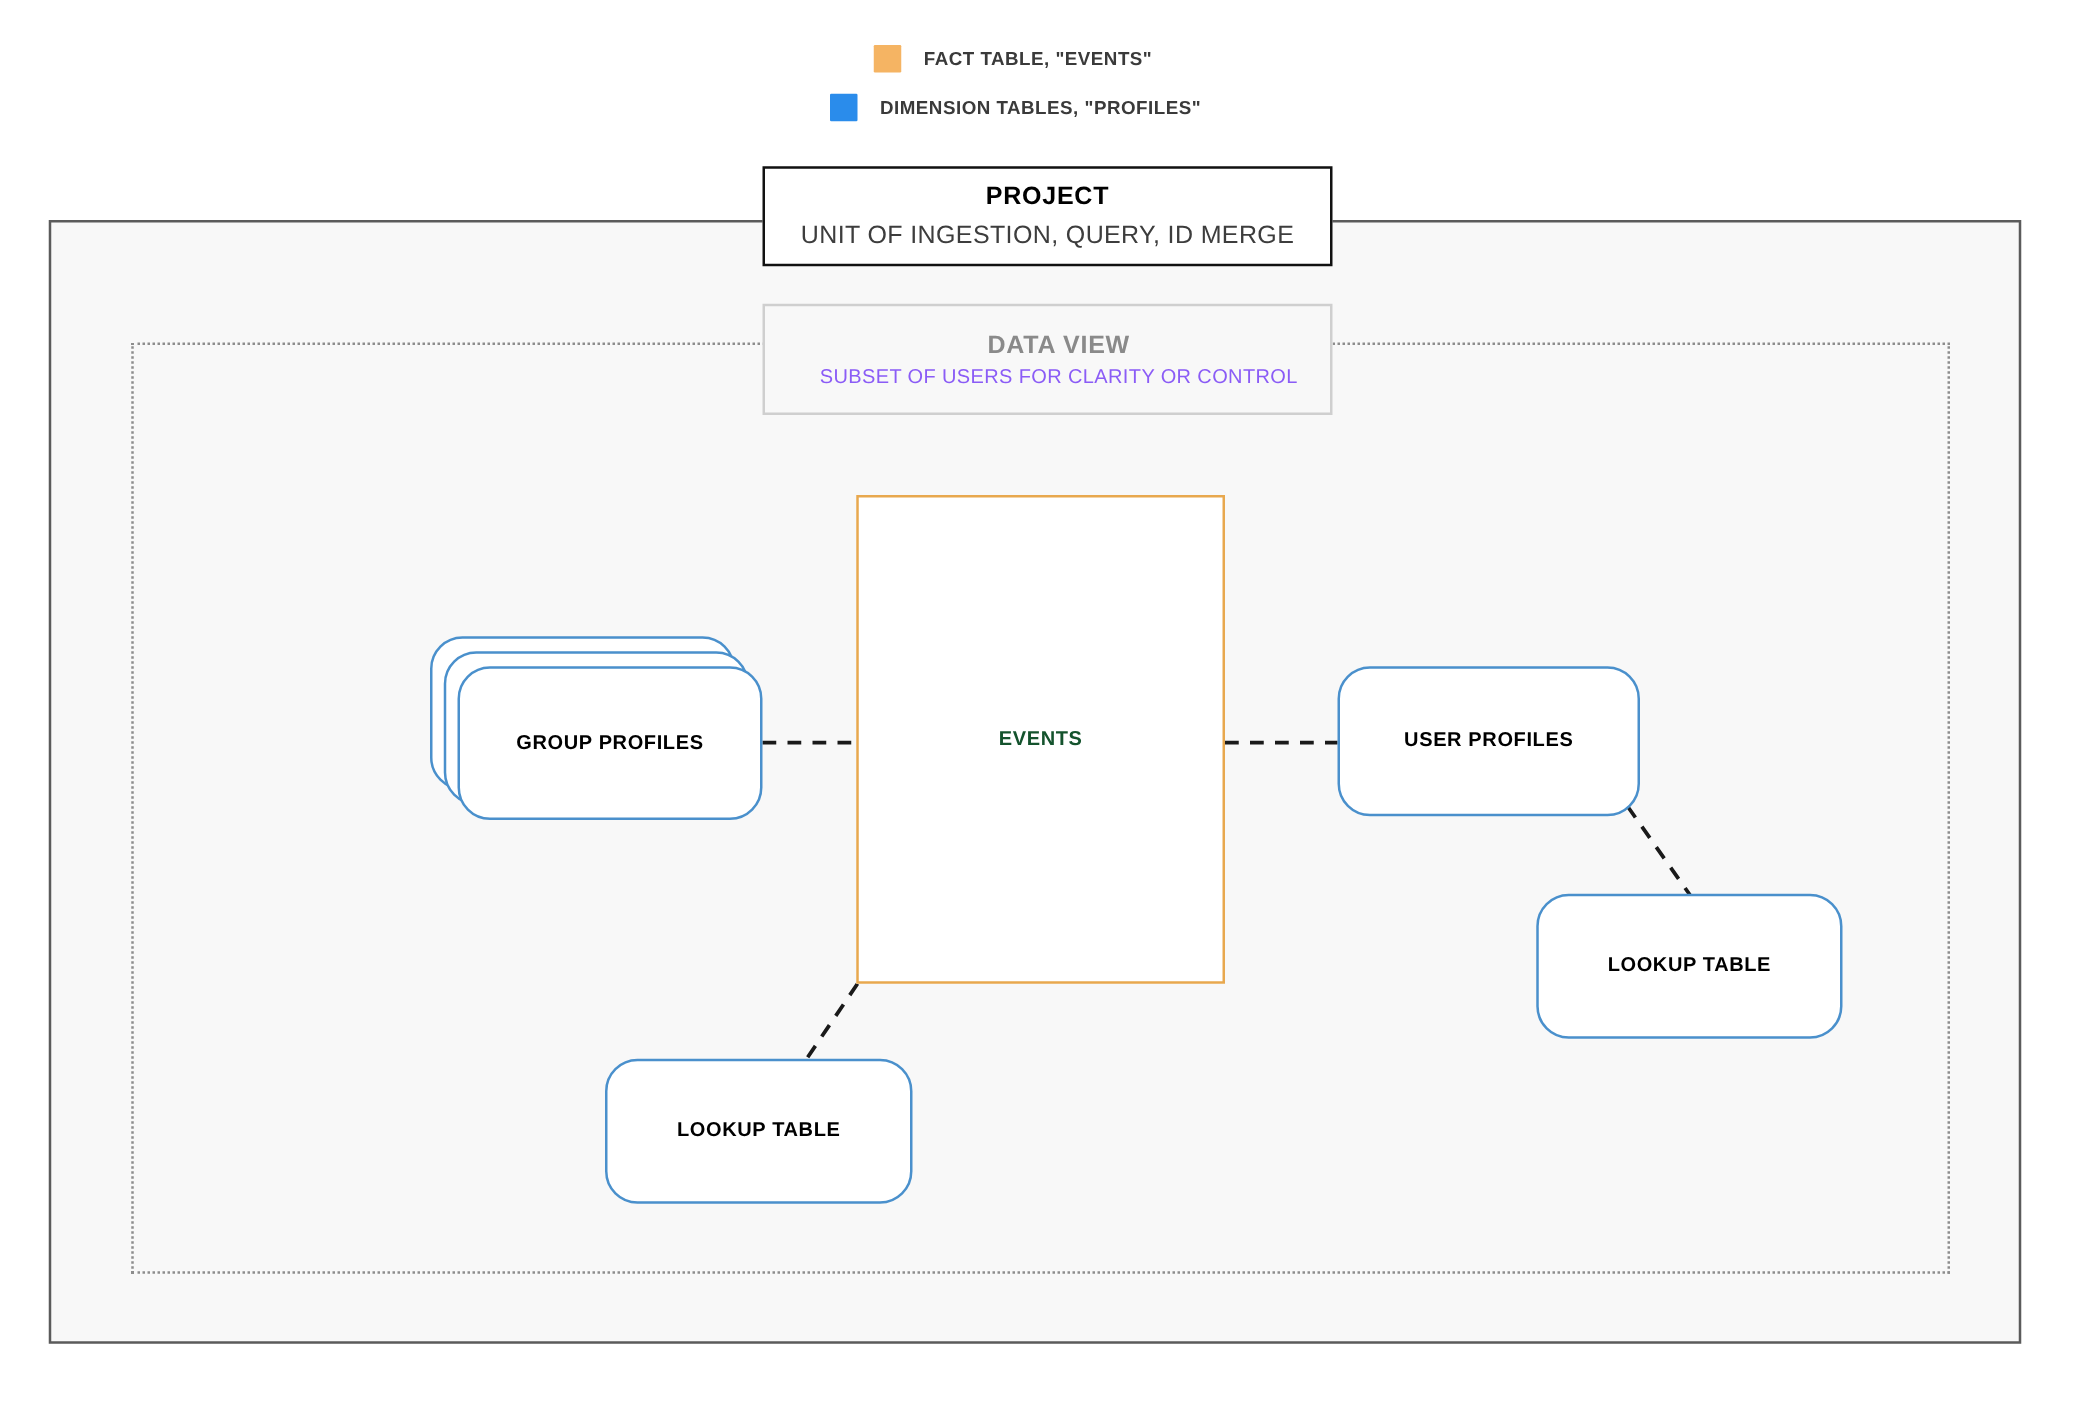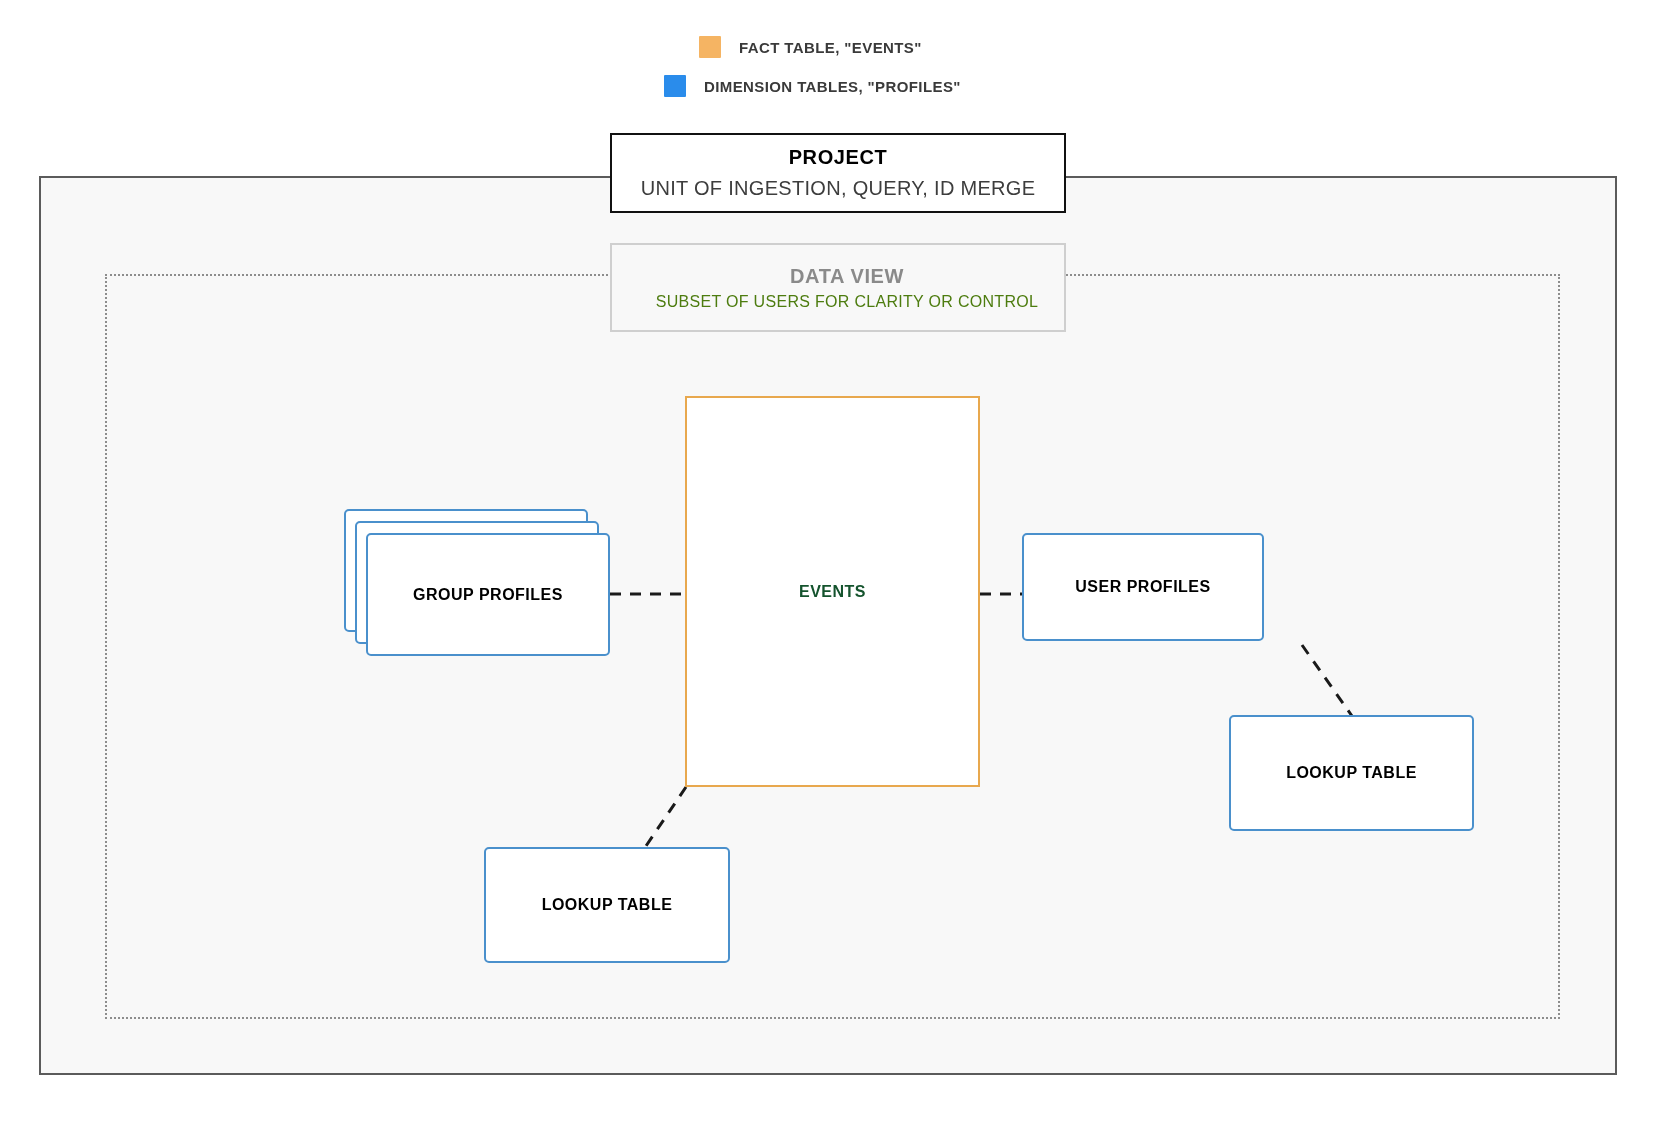--- a/index.html
+++ b/index.html
@@ -73,21 +73,21 @@
     border:2px solid #cfcfcf;
     box-sizing:border-box;
     display:flex;flex-direction:column;
     align-items:center;justify-content:center;padding-left:18px;
   }
   .card-dataview .t1{
     font-size:20px;font-weight:bold;color:#8a8a8a;
     letter-spacing:.6px;margin-bottom:5px;
   }
   .card-dataview .t2{
-    font-size:16px;color:#4d7c0f;letter-spacing:.3px;
+    font-size:16px;color:#8b5cf6;letter-spacing:.3px;
   }
 
   
   .events-box{
     position:absolute;
     left:685px;top:396px;
     width:295px;height:391px;
     background:#ffffff;
     border:2px solid #e8a84e;
     box-sizing:border-box;
@@ -95,35 +95,35 @@
   }
   .events-box .lbl{
     font-size:16px;font-weight:bold;color:#14532d;letter-spacing:.5px;
   }
 
   
   .bluecard{
     position:absolute;
     background:#ffffff;
     border:2px solid #4a90cc;
-    border-radius:5px;
+    border-radius:26px;
     box-sizing:border-box;
     display:flex;align-items:center;justify-content:center;
   }
   .bluecard .lbl{
     font-size:16px;font-weight:bold;color:#000;letter-spacing:.5px;
     white-space:nowrap;
   }
 
   
   .gp-back2{left:344px;top:509px;width:244px;height:123px;}
   .gp-back1{left:355px;top:521px;width:244px;height:123px;}
   .gp-front{left:366px;top:533px;width:244px;height:123px;}
 
-  .user-profiles{left:1022px;top:533px;width:242px;height:108px;}
+  .user-profiles{left:1070px;top:533px;width:242px;height:120px;}
   .lookup-right{left:1229px;top:715px;width:245px;height:116px;}
   .lookup-left{left:484px;top:847px;width:246px;height:116px;}
 
   
   .connectors{position:absolute;left:0;top:0;width:1664px;height:1128px;pointer-events:none;}
 </style>
 </head>
 <body>
 
 <div class="stage">

